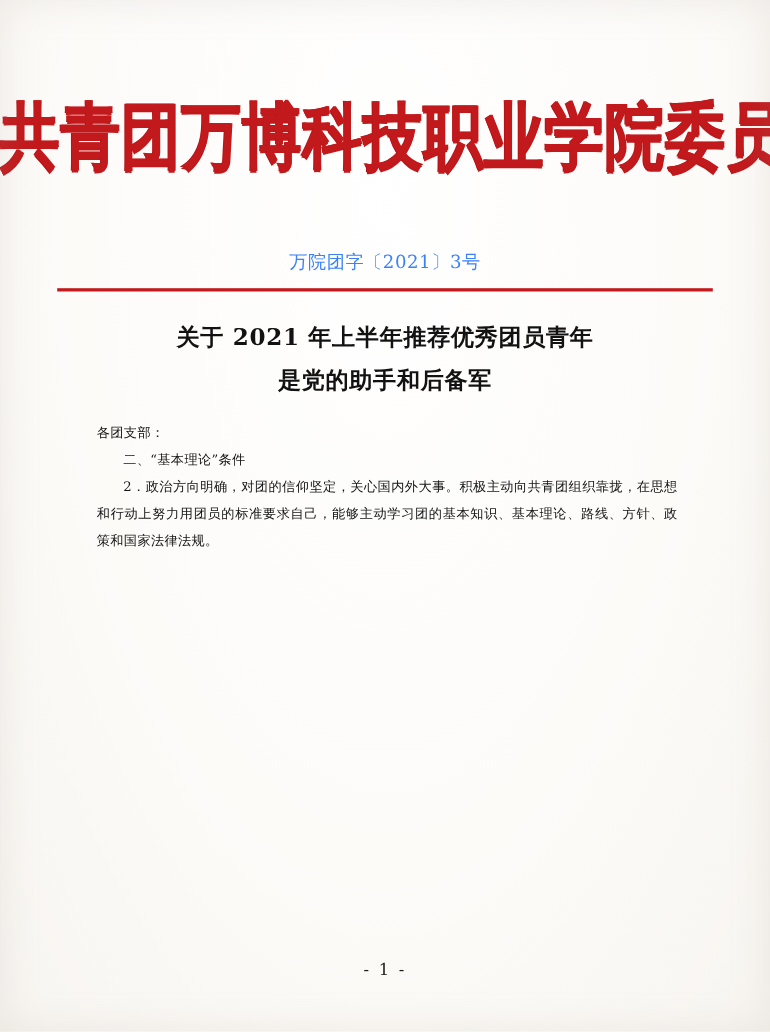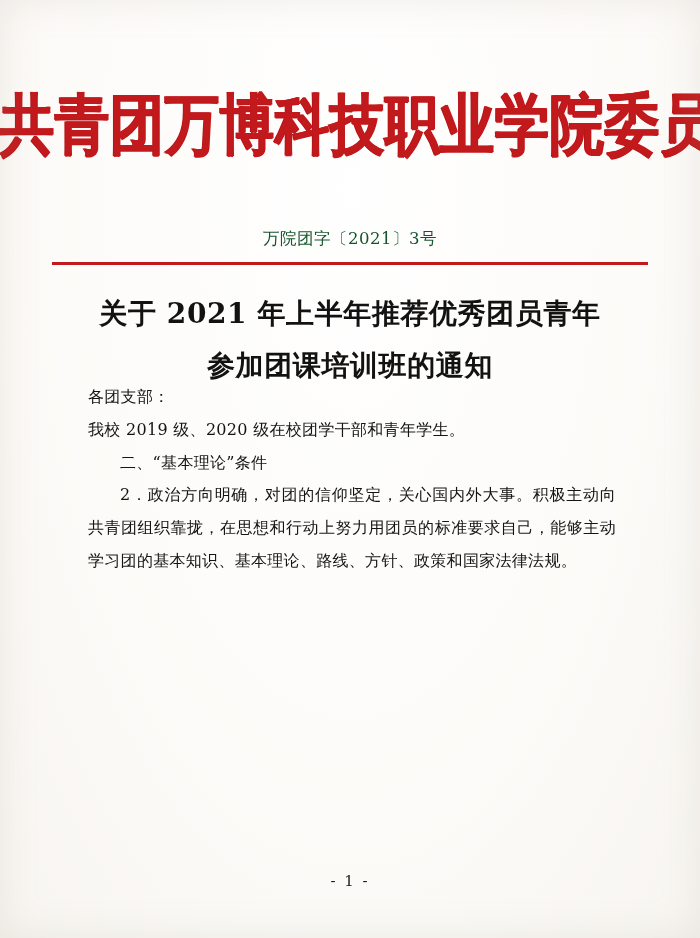--- a/index.html
+++ b/index.html
@@ -48,49 +48,49 @@
       -1px 0 0 #b71518,
        0 1px 0 #c2191c;
   }
   .doc-number {
     position: absolute;
     top: 228px;
     left: 0;
     width: 700px;
     text-align: center;
     font-size: 16.5px;
-    color: #14532d;
+    color: #3b82f6;
     letter-spacing: 0.5px;
   }
   .red-rule {
     position: absolute;
     top: 262px;
     left: 52px;
     width: 596px;
     height: 2.5px;
     background: #c2191c;
   }
   .title {
     position: absolute;
     top: 288px;
     left: 0;
     width: 700px;
     text-align: center;
-    font-size: 28px;
+    font-size: 21px;
     font-weight: bold;
     color: #121212;
     line-height: 1.85;
     letter-spacing: 0.6px;
   }
   .body-text {
     position: absolute;
     top: 381px;
     left: 88px;
     width: 528px;
-    font-size: 16px;
+    font-size: 12px;
     color: #141414;
     line-height: 2.05;
     letter-spacing: 0.3px;
     text-align: justify;
   }
   .body-text p {
     margin: 0;
   }
   .indent1 {
     text-indent: 2em;
@@ -123,26 +123,25 @@
   <div class="paper-tint"></div>
 
   <div class="masthead">共青团万博科技职业学院委员会文件</div>
 
   <div class="doc-number">万院团字〔2021〕3号</div>
 
   <div class="red-rule"></div>
 
   <div class="title">
     <div>关于 2021 年上半年推荐优秀团员青年</div>
-    <div>参加团课培训班的通知</div>
+    <div>是党的助手和后备军</div>
   </div>
 
   <div class="body-text">
     <p class="noindent">各团支部：</p>
-    <p class="noindent">我校 2019 级、2020 级在校团学干部和青年学生。</p>
     <p class="indent1">二、“基本理论”条件</p>
     <p class="indent1">2．政治方向明确，对团的信仰坚定，关心国内外大事。积极主动向共青团组织靠拢，在思想和行动上努力用团员的标准要求自己，能够主动学习团的基本知识、基本理论、路线、方针、政策和国家法律法规。</p>
   </div>
 
   <div class="page-number">- 1 -</div>
 
   <div class="edge-shade"></div>
 </div>
 
 </body></html>

